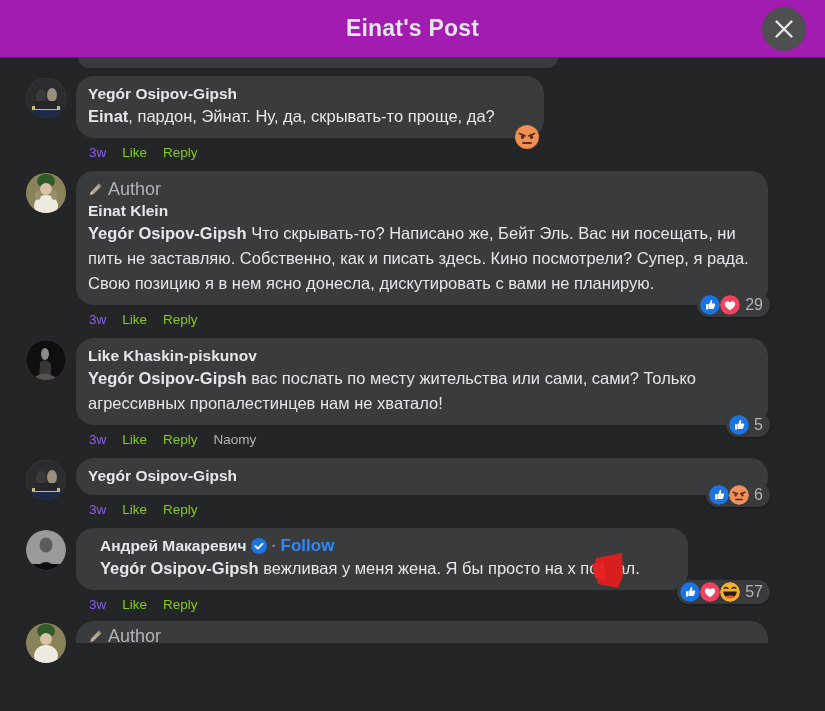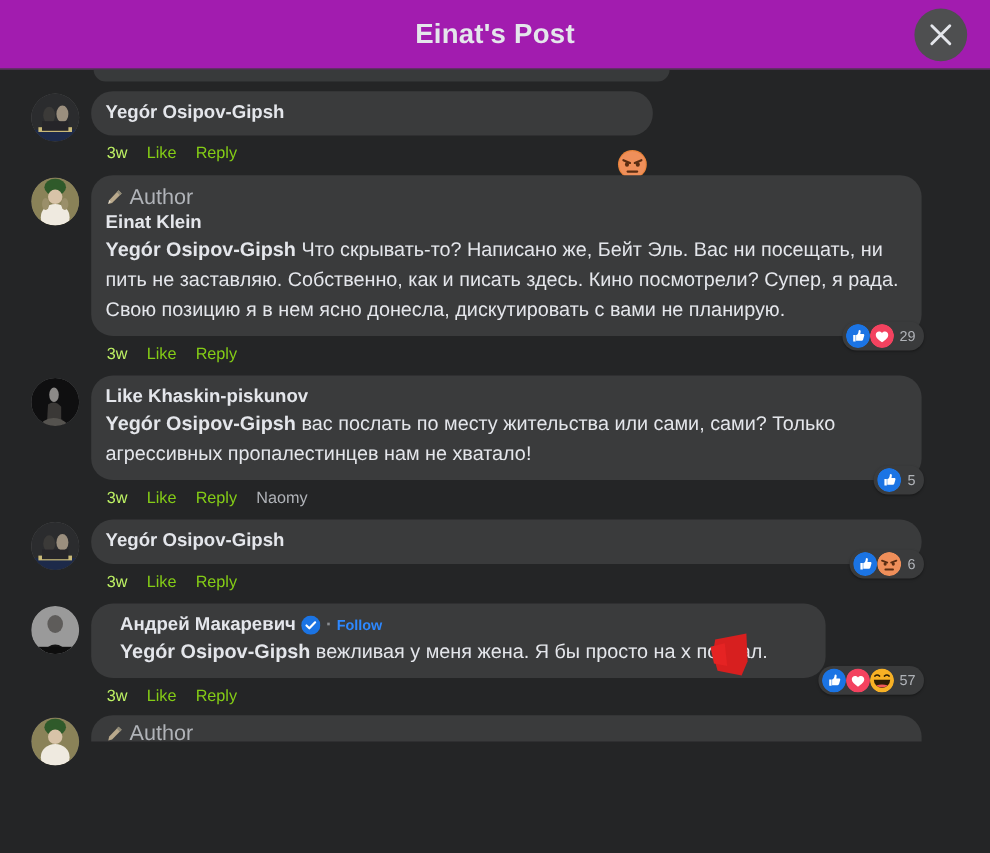--- a/index.html
+++ b/index.html
@@ -84,50 +84,50 @@
   }
   .pen-icon { display:block; }
 
   .name {
     font-size: 15.5px; font-weight: bold; color: #e4e6eb;
     line-height: 20px;
     display: flex; align-items: center; gap: 4px;
   }
   .verified { display:block; }
   .dot-sep { color: #8a8d91; font-size: 15px; margin-left: 1px; }
-  .follow { color: #2d88ff; font-size: 12px; font-weight: bold; cursor: pointer; }
+  .follow { color: #2d88ff; font-size: 17px; font-weight: bold; cursor: pointer; }
 
   .text {
     font-size: 16.5px; color: #e4e6eb; line-height: 25px;
     word-wrap: break-word;
   }
   .mention { font-weight: bold; color: #e4e6eb; }
 
   
   .actions {
     display: flex; align-items: center; gap: 16px;
     padding: 7px 0 3px 13px;
     font-size: 13.5px;
   }
-  .ts { color: #bef264; }
+  .ts { color: #8b5cf6; }
   .act { color: #84cc16; font-weight: normal; cursor: pointer; text-align: center; }
   .edited { color: #b0b3b8; }
 
   
   .reactions {
     position: absolute;
     display: flex; align-items: center;
     background: #3a3b3c;
     border-radius: 14px;
     padding: 2px 7px 2px 3px;
     gap: 0px;
     box-shadow: 0 1px 2px rgba(0,0,0,.35);
   }
   .reactions .cnt {
-    font-size: 12px; color: #b0b3b8; margin-left: 5px;
+    font-size: 16px; color: #b0b3b8; margin-left: 5px;
   }
   .rx { width: 20px; height: 20px; border-radius: 50%; display:block; }
 
   .float-emoji {
     position: absolute;
     width: 26px; height: 26px;
   }
 
   
   .bottom-cut { display:flex; padding: 6px 0 0 26px; }
@@ -172,20 +172,23 @@
             <ellipse cx="15" cy="18" rx="5" ry="7" fill="#3b3a38"></ellipse>
             <ellipse cx="26" cy="17" rx="5" ry="7" fill="#9b8f7e"></ellipse>
             <rect x="9" y="23" width="22" height="8" fill="#262529"></rect>
           </g>
         </svg>
       </div>
       <div class="body">
         <div class="bubble" style="width:468px;">
           <div class="name">
             <span>Yegór Osipov-Gipsh</span>
+          </div>
+          <div class="text">
+            <span class="mention">Einat</span><span>, пардон, Эйнат. Ну, да, скрывать-то проще, да?</span>
           </div>
         </div>
         <div class="float-emoji" style="left:438px; top:48px;">
           <svg viewBox="0 0 26 26">
             <circle cx="13" cy="13" r="12" fill="#e9833a"></circle>
             <circle cx="13" cy="13" r="11" fill="#ef8f5a"></circle>
             <ellipse cx="8.5" cy="13" rx="1.7" ry="2" fill="#5a2d12"></ellipse>
             <ellipse cx="17.5" cy="13" rx="1.7" ry="2" fill="#5a2d12"></ellipse>
             <path d="M5.5 9.5 L11 11.8" stroke="#5a2d12" stroke-width="1.8" stroke-linecap="round"></path>
             <path d="M20.5 9.5 L15 11.8" stroke="#5a2d12" stroke-width="1.8" stroke-linecap="round"></path>

